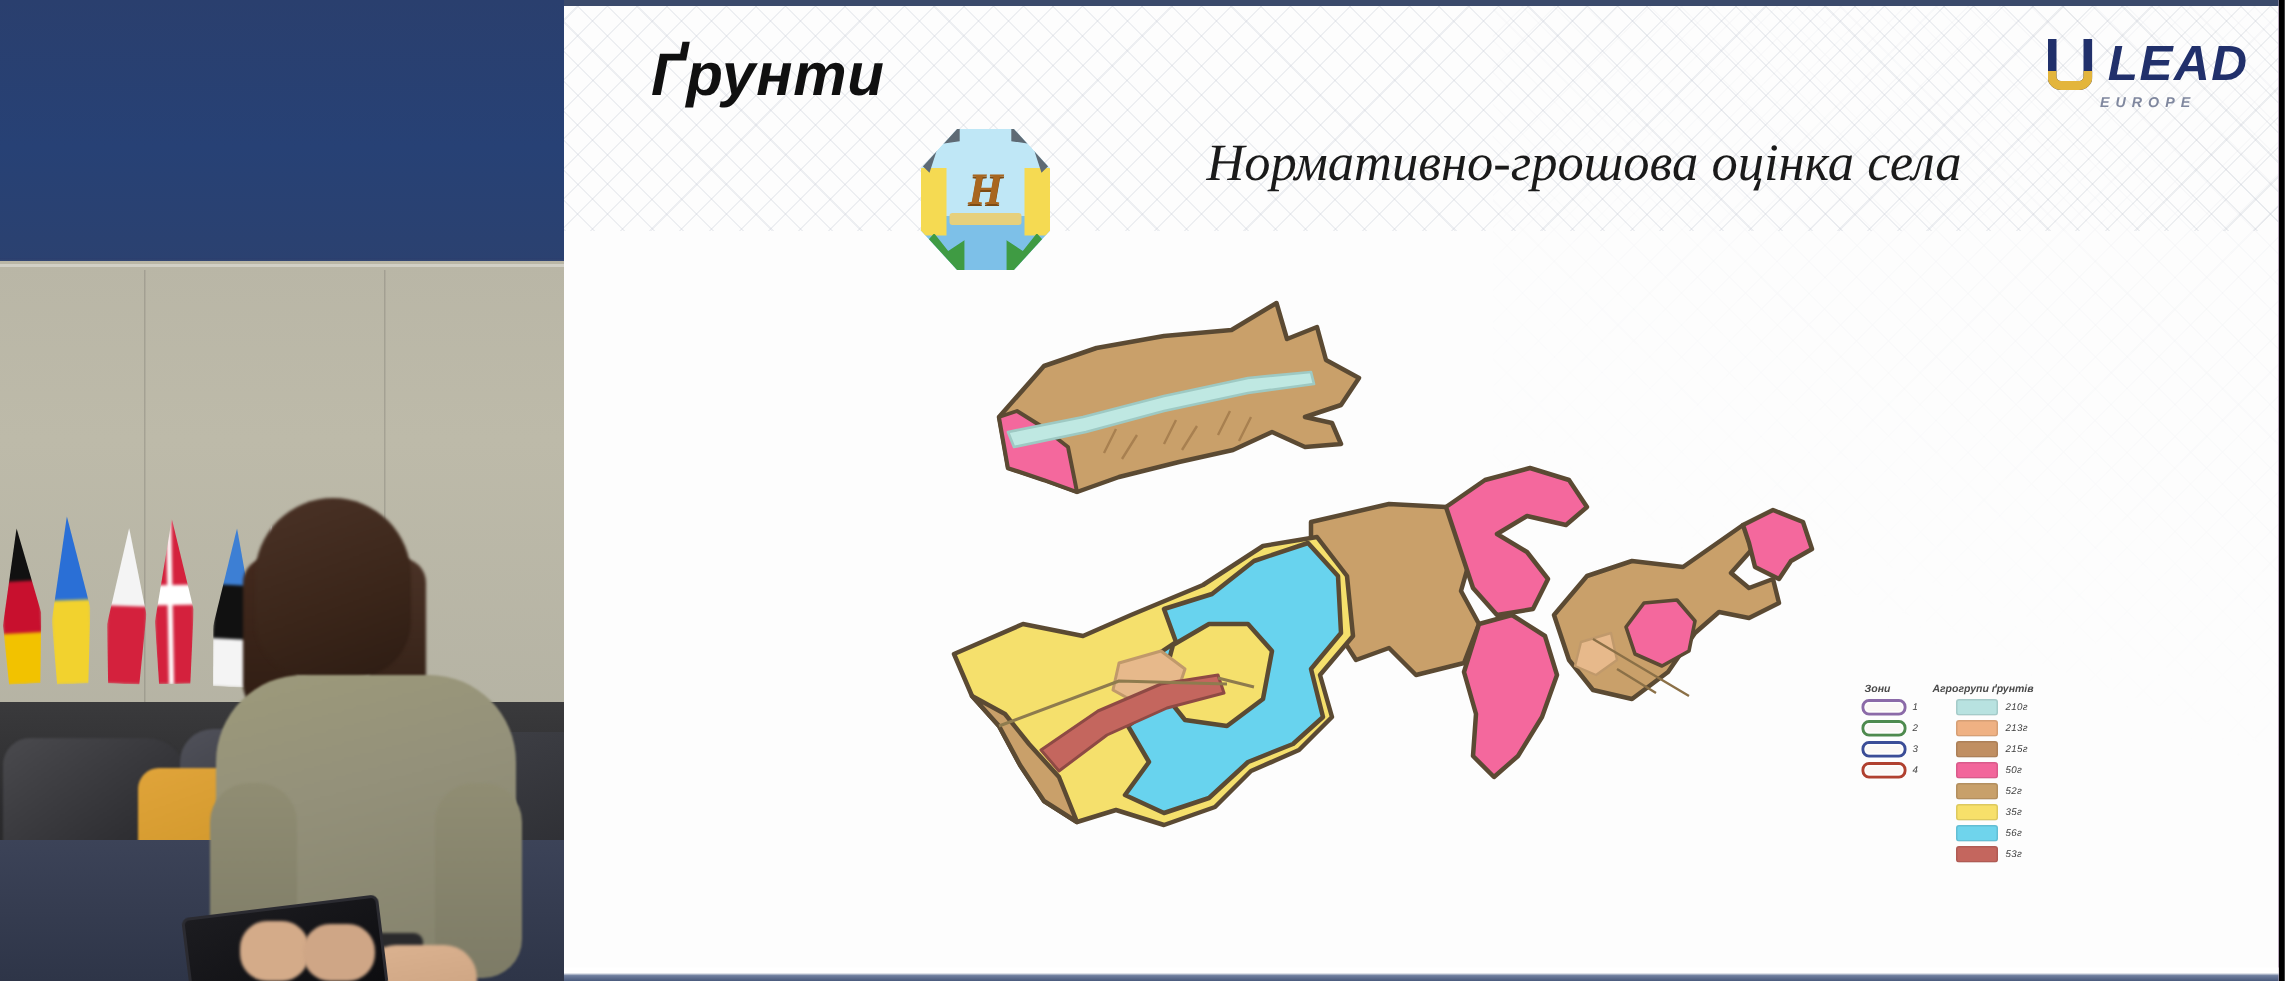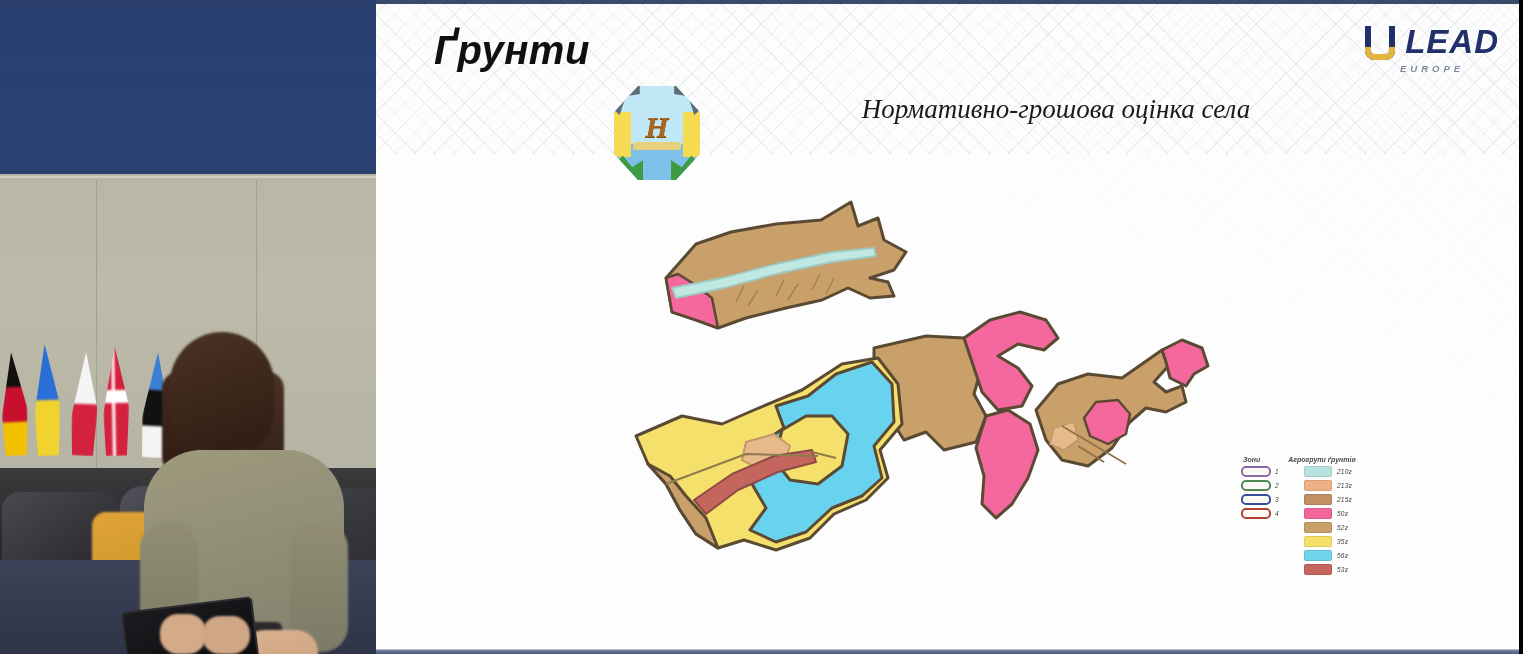--- a/index.html
+++ b/index.html
@@ -109,21 +109,21 @@
   .em-yellow-r{position:absolute;right:0;top:28%;width:20%;height:48%;background:#f5da52;}
   .em-green-l{position:absolute;left:0;bottom:0;width:34%;height:26%;background:#3f9b43;
         clip-path:polygon(0 40%,30% 0,62% 48%,100% 18%,100% 100%,0 100%);}
   .em-green-r{position:absolute;right:0;bottom:0;width:34%;height:26%;background:#3f9b43;
         clip-path:polygon(100% 40%,70% 0,38% 48%,0 18%,0 100%,100% 100%);}
   .em-letter{position:absolute;left:50%;top:26%;transform:translateX(-50%);font-size:30px;font-weight:800;
         color:#a8661f;font-family:"Liberation Serif",serif;text-shadow:0 1px 0 #7d4a12;}
   .em-band{position:absolute;left:22%;top:60%;width:56%;height:8px;background:#e6d07c;border-radius:2px;}
 
   .slide-heading{position:absolute;left:400px;top:92px;width:560px;text-align:center;
-        font-family:"Liberation Serif",serif;font-size:27px;line-height:34px;color:#1a1a1a;}
+        font-family:"Liberation Serif",serif;font-size:35px;line-height:34px;color:#1a1a1a;}
 
   
   .map{position:absolute;left:250px;top:178px;width:600px;height:440px;}
   .map svg{width:100%;height:100%;display:block;}
 
   
   .legend{position:absolute;right:132px;top:456px;width:150px;font-size:7px;color:#3b3b3b;
         font-family:"Liberation Sans",sans-serif;}
   .legend-head{display:flex;gap:12px;font-size:7px;font-weight:600;color:#4a4a4a;margin-bottom:3px;padding-left:2px;}
   .legend-head .lh2{margin-left:16px;}

